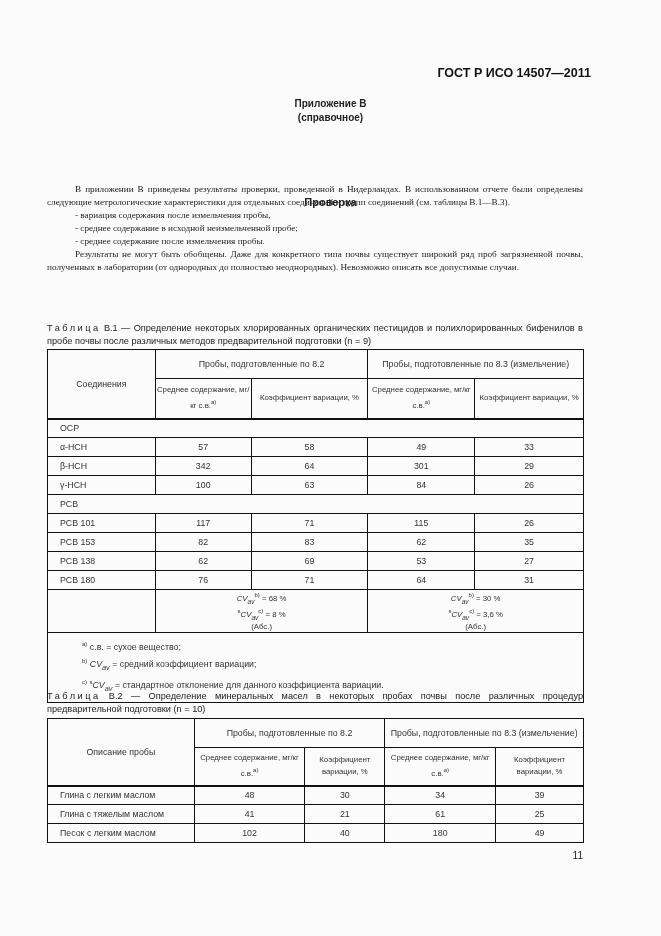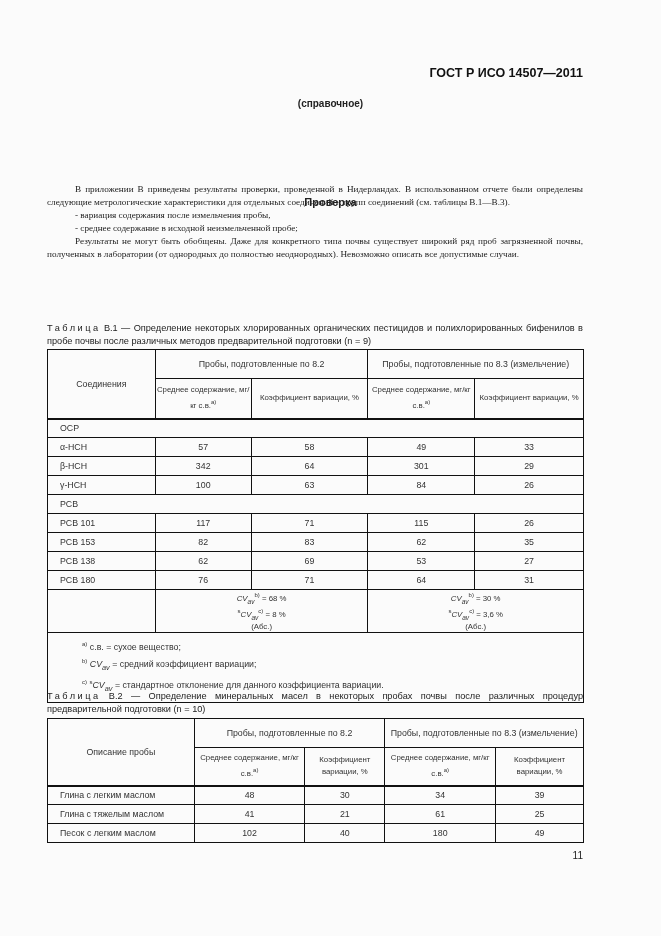--- a/index.html
+++ b/index.html
@@ -1,18 +1,18 @@
 <!DOCTYPE html>
 <html><head>
 <meta charset="utf-8">
 <style>
   html, body { margin:0; padding:0; }
   body { width:661px; height:936px; background:#fbfbfb; position:relative; font-family:"Liberation Sans", sans-serif; color:#222; overflow:hidden; }
   .abs { position:absolute; }
-  .header { right:78px; top:66px; font-size:12.5px; font-weight:bold; color:#111; }
+  .header { right:70px; top:66px; font-size:12.5px; font-weight:bold; color:#111; }
   .center { left:0; width:661px; text-align:center; }
   .annex { top:97px; font-size:10px; font-weight:bold; line-height:14px; }
   .h2 { top:156px; font-size:11px; font-weight:bold;margin-top:40px; }
   .para { left:47px; width:536px; font-size:9.2px; line-height:13px; text-align:justify; }
   .indent { text-indent:28px; }
   .bullet { padding-left:28px; }
   .caption { left:47px; width:536px; font-size:9.2px; line-height:13px; text-align:justify; }
   .spaced { letter-spacing:2.5px; }
   table { border-collapse:collapse; position:absolute; font-size:8.8px; color:#333; }
   td { border:1px solid #111; text-align:center; vertical-align:middle; padding:0; }
@@ -23,29 +23,31 @@
   .foot { font-size:8.8px; line-height:14px; text-align:left; padding:4px 0 6px 34px; }
   .pageno { right:78px; top:850px; font-size:10px; }
   .cv { font-style:italic; }
 </style>
 </head>
 <body>
 
 <div class="abs header">ГОСТ Р ИСО 14507—2011</div>
 
 <div class="abs center annex">
+  <div>Приложение В</div>
   <div>(справочное)</div>
 </div>
 
 <div class="abs center h2">Проверка</div>
 
 <div class="abs para" style="top:183px;font-family:Liberation Serif, serif;">
   <div class="indent">В приложении В приведены результаты проверки, проведенной в Нидерландах. В использованном отчете были определены следующие метрологические характеристики для отдельных соединений и групп соединений (см. таблицы В.1—В.3).</div>
   <div class="bullet">- вариация содержания после измельчения пробы,</div>
   <div class="bullet">- среднее содержание в исходной неизмельченной пробе;</div>
+  <div class="bullet">- среднее содержание после измельчения пробы.</div>
   <div class="indent">Результаты не могут быть обобщены. Даже для конкретного типа почвы существует широкий ряд проб загрязненной почвы, полученных в лаборатории (от однородных до полностью неоднородных). Невозможно описать все допустимые случаи.</div>
 </div>
 
 <div class="abs caption" style="top:322px;">
   <span class="spaced">Таблица</span><span> В.1 — Определение некоторых хлорированных органических пестицидов и полихлорированных бифенилов в пробе почвы после различных методов предварительной подготовки (n = 9)</span>
 </div>
 
 <table style="left:47px; top:349px; width:537px;">
   <colgroup>
       <col style="width:108px">

